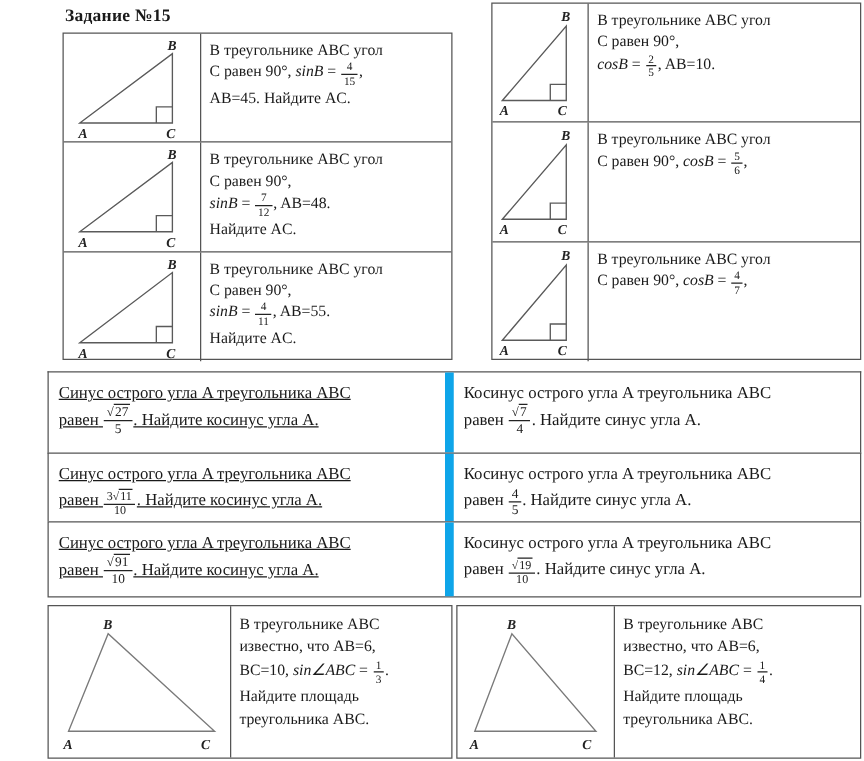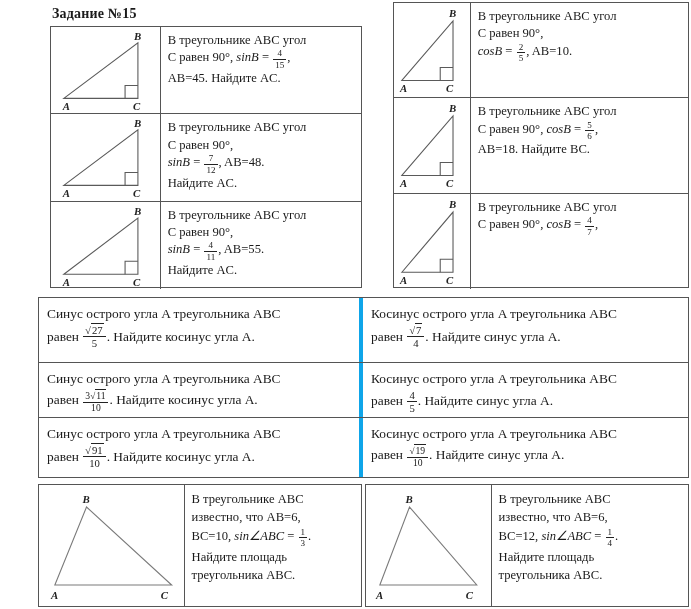--- a/index.html
+++ b/index.html
@@ -33,21 +33,21 @@
 
   
   #tr{left:393px;top:2px;width:296px;height:286px;}
   #tr .row{height:95.3px;}
   #tr .cell-fig{width:77px;}
   #tr .cell-txt{width:218px;}
 
   
   .mid{position:absolute;box-sizing:border-box;display:flex;}
   .mid .half{box-sizing:border-box;padding:6px 8px 4px 8px;font-size:13.4px;line-height:1.55;}
-  .mid .half.left{width:325px;border-right:4px solid #0ea5e9;}
+  .mid .half.left{width:325px;border-right:7px solid #0ea5e9;text-decoration:underline;}
   .mid .half.right{width:326px;}
   #m1{left:38px;top:297px;width:651px;height:65px;border:1px solid #555;border-bottom:none;}
   #m2{left:38px;top:362px;width:651px;height:55px;border:1px solid #555;border-bottom:none;}
   #m3{left:38px;top:417px;width:651px;height:61px;border:1px solid #555;}
 
   
   #bl{left:38px;top:484px;width:324px;height:123px;}
   #bl .row{height:121px;}
   #bl .cell-fig{width:146px;}
   #bl .cell-txt{width:177px;font-size:12.6px;line-height:1.45;}
@@ -187,21 +187,20 @@
             <text class="lbl" x="53" y="90">C</text>
           </svg>
         </div>
       </div>
       <div class="cell-txt">
         <div>В треугольнике ABC угол</div>
         <div>
           <span>С равен 90°, </span><span class="mi">cosB</span> =
           <span class="frac"><span class="num">5</span><span class="den">6</span></span><span>,</span>
         </div>
-        <div>AB=18. Найдите BC.</div>
       </div>
     </div>
 
     <div class="row">
       <div class="cell-fig">
         <div class="fig">
           <svg viewBox="0 0 77 95" preserveAspectRatio="none">
             <polygon points="8,78 60,18 60,78" fill="none" stroke="#5a5a5a" stroke-width="1.1"></polygon>
             <polyline points="47,78 47,65 60,65" fill="none" stroke="#5a5a5a" stroke-width="1.1"></polyline>
             <text class="lbl" x="6" y="90">A</text>

